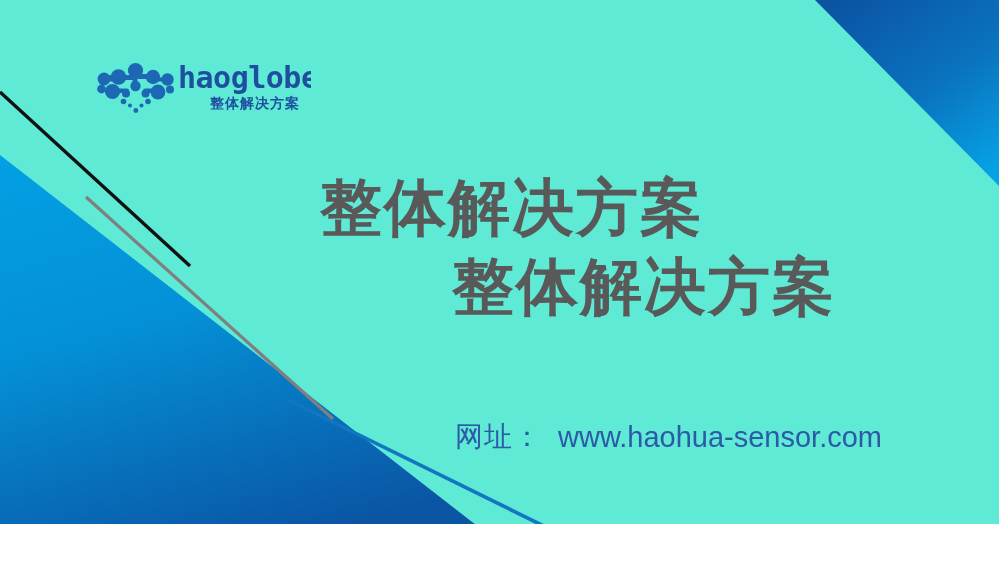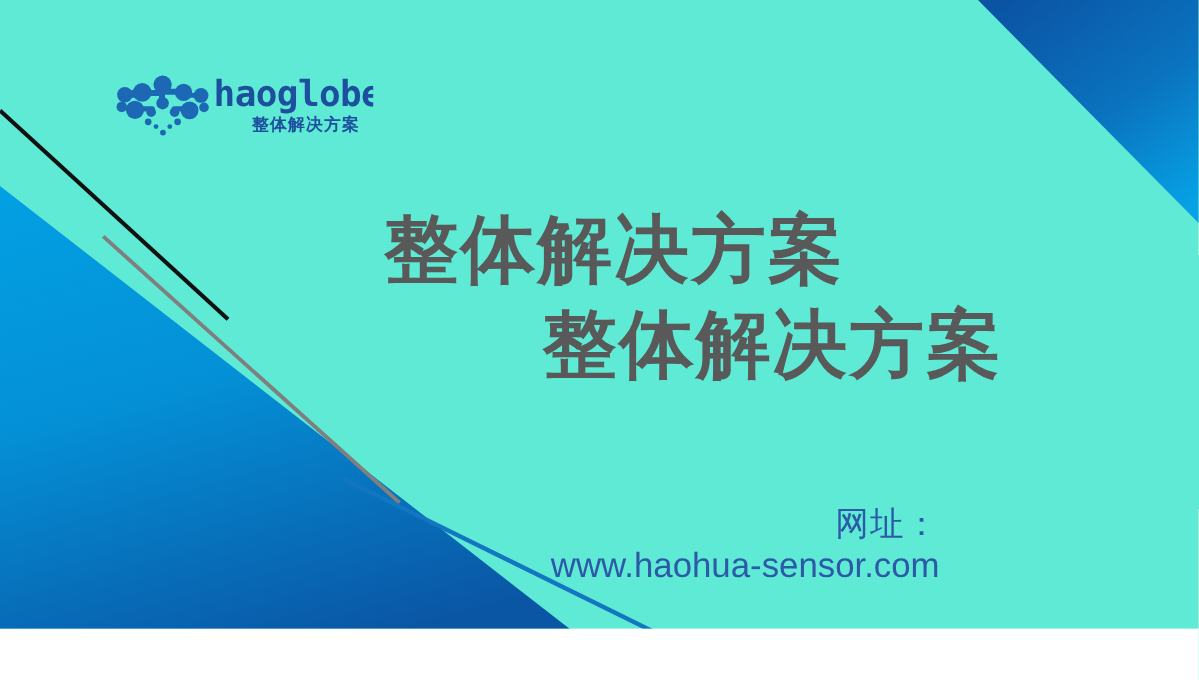--- a/index.html
+++ b/index.html
@@ -79,33 +79,32 @@
   .title-line-2 { padding-left: 152px; }
 
   
   .website {
     position: absolute;
     left: 455px;
     top: 418px;
     white-space: nowrap;
     color: #2c5aa7;
     display: flex;
-    align-items: flex-end;
-    flex-direction: column;
+    align-items: center;
   }
   .website-label {
     font-size: 28px;
     font-family: "DejaVu Sans", "Liberation Sans", sans-serif;
     letter-spacing: 1px;
   }
   .website-url {
     font-size: 29px;
     font-family: "Liberation Sans", "DejaVu Sans", sans-serif;
     letter-spacing: 0px;
-    margin-left: 4px;
+    margin-left: 16px;
   }
 </style>
 </head>
 <body>
 
 <div id="slide">
 
   <svg id="bg-svg" viewBox="0 0 999 567" preserveAspectRatio="none">
     <defs>
       <linearGradient id="gradLeft" x1="0" y1="0" x2="0.35" y2="1">

